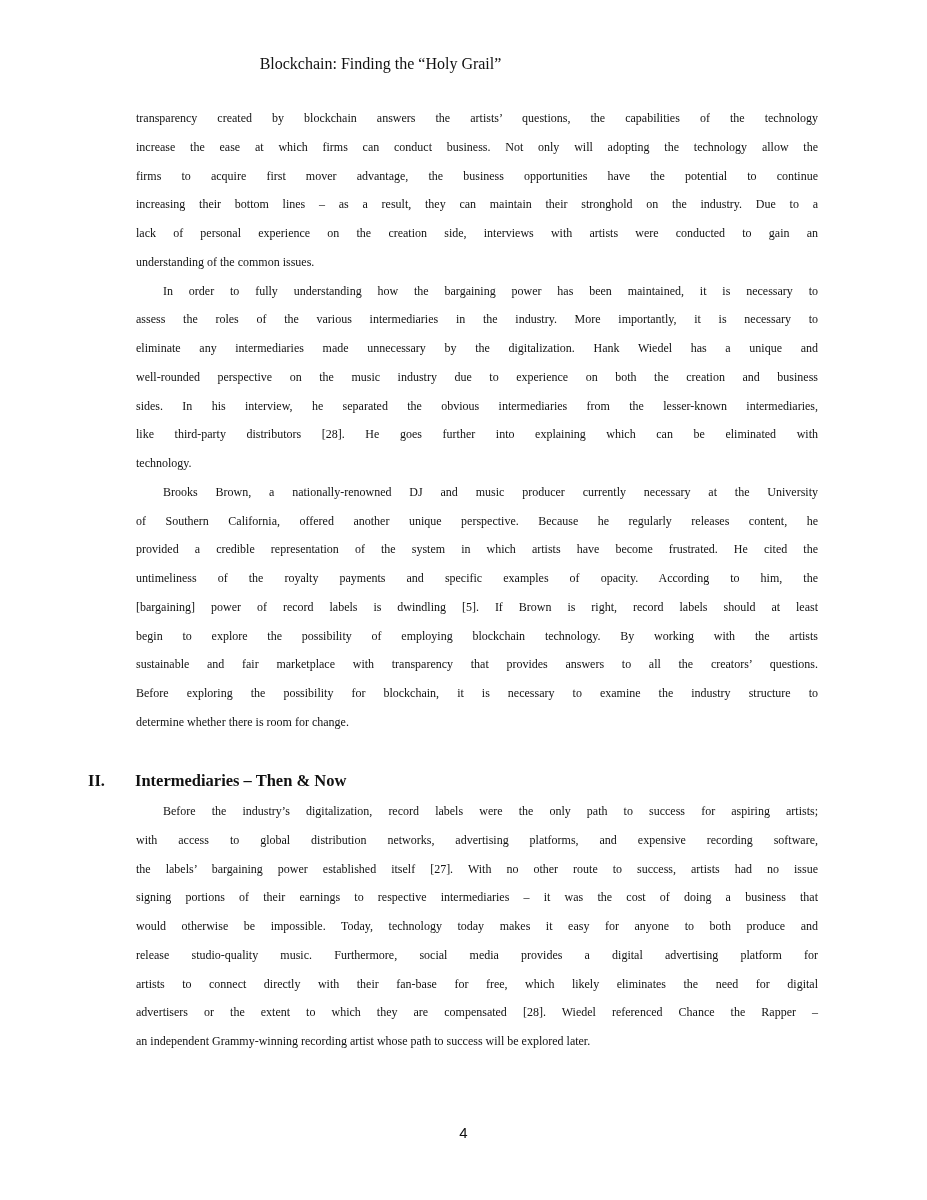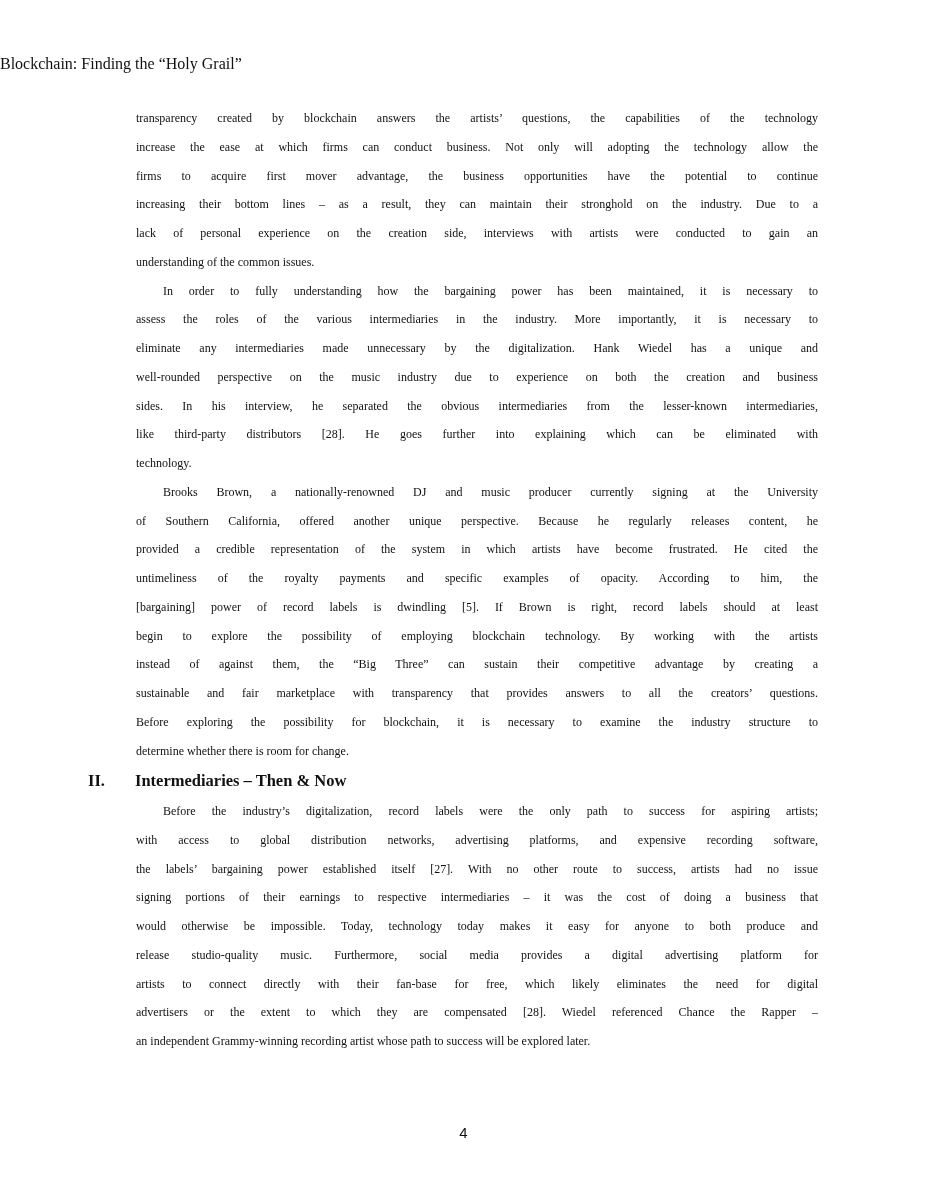--- a/index.html
+++ b/index.html
@@ -1,18 +1,18 @@
 <!DOCTYPE html>
 <html><head>
 <meta charset="utf-8">
 <style>
   html, body { margin: 0; padding: 0; background: #ffffff; }
   body { width: 927px; height: 1200px; position: relative; overflow: hidden;
          font-family: "Liberation Serif", "DejaVu Serif", serif; color: #111; }
-  .header { position: absolute; top: 54px; left: 0; width: 761px; text-align: left;
+  .header { position: absolute; top: 54px; left: 0; width: 761px; text-align: center;
             font-size: 16px; line-height: 20px; }
   .body-block { position: absolute; left: 136px; width: 682px; }
   .line { display: block; height: 28.75px; line-height: 28.75px; font-size: 12px;
           text-align: justify; text-align-last: justify; white-space: normal; }
   .line.last { text-align-last: left; }
   .line.indent { text-indent: 27px; }
   .heading { position: absolute; left: 81px; width: 737px; height: 28px; line-height: 28px;
              font-size: 16.5px; font-weight: bold; margin-left: 7px; }
   .heading .num { position: absolute; left: 0; }
   .heading .title { position: absolute; left: 47px; }
@@ -37,27 +37,26 @@
   <span class="line indent">In order to fully understanding how the bargaining power has been maintained, it is necessary to</span>
   <span class="line">assess the roles of the various intermediaries in the industry. More importantly, it is necessary to</span>
   <span class="line">eliminate any intermediaries made unnecessary by the digitalization. Hank Wiedel has a unique and</span>
   <span class="line">well-rounded perspective on the music industry due to experience on both the creation and business</span>
   <span class="line">sides. In his interview, he separated the obvious intermediaries from the lesser-known intermediaries,</span>
   <span class="line">like third-party distributors [28]. He goes further into explaining which can be eliminated with</span>
   <span class="line last">technology.</span>
 </div>
 
 <div class="body-block" style="top:477.75px;">
-  <span class="line indent">Brooks Brown, a nationally-renowned DJ and music producer currently signing at the University</span>
+  <span class="line indent">Brooks Brown, a nationally-renowned DJ and music producer currently necessary at the University</span>
   <span class="line">of Southern California, offered another unique perspective. Because he regularly releases content, he</span>
   <span class="line">provided a credible representation of the system in which artists have become frustrated. He cited the</span>
   <span class="line">untimeliness of the royalty payments and specific examples of opacity. According to him, the</span>
   <span class="line">[bargaining] power of record labels is dwindling [5]. If Brown is right, record labels should at least</span>
   <span class="line">begin to explore the possibility of employing blockchain technology. By working with the artists</span>
-  <span class="line">instead of against them, the “Big Three” can sustain their competitive advantage by creating a</span>
   <span class="line">sustainable and fair marketplace with transparency that provides answers to all the creators’ questions.</span>
   <span class="line">Before exploring the possibility for blockchain, it is necessary to examine the industry structure to</span>
   <span class="line last">determine whether there is room for change.</span>
 </div>
 
 <div class="heading" style="top:767px;">
   <span class="num">II.</span>
   <span class="title">Intermediaries – Then &amp; Now</span>
 </div>
 

